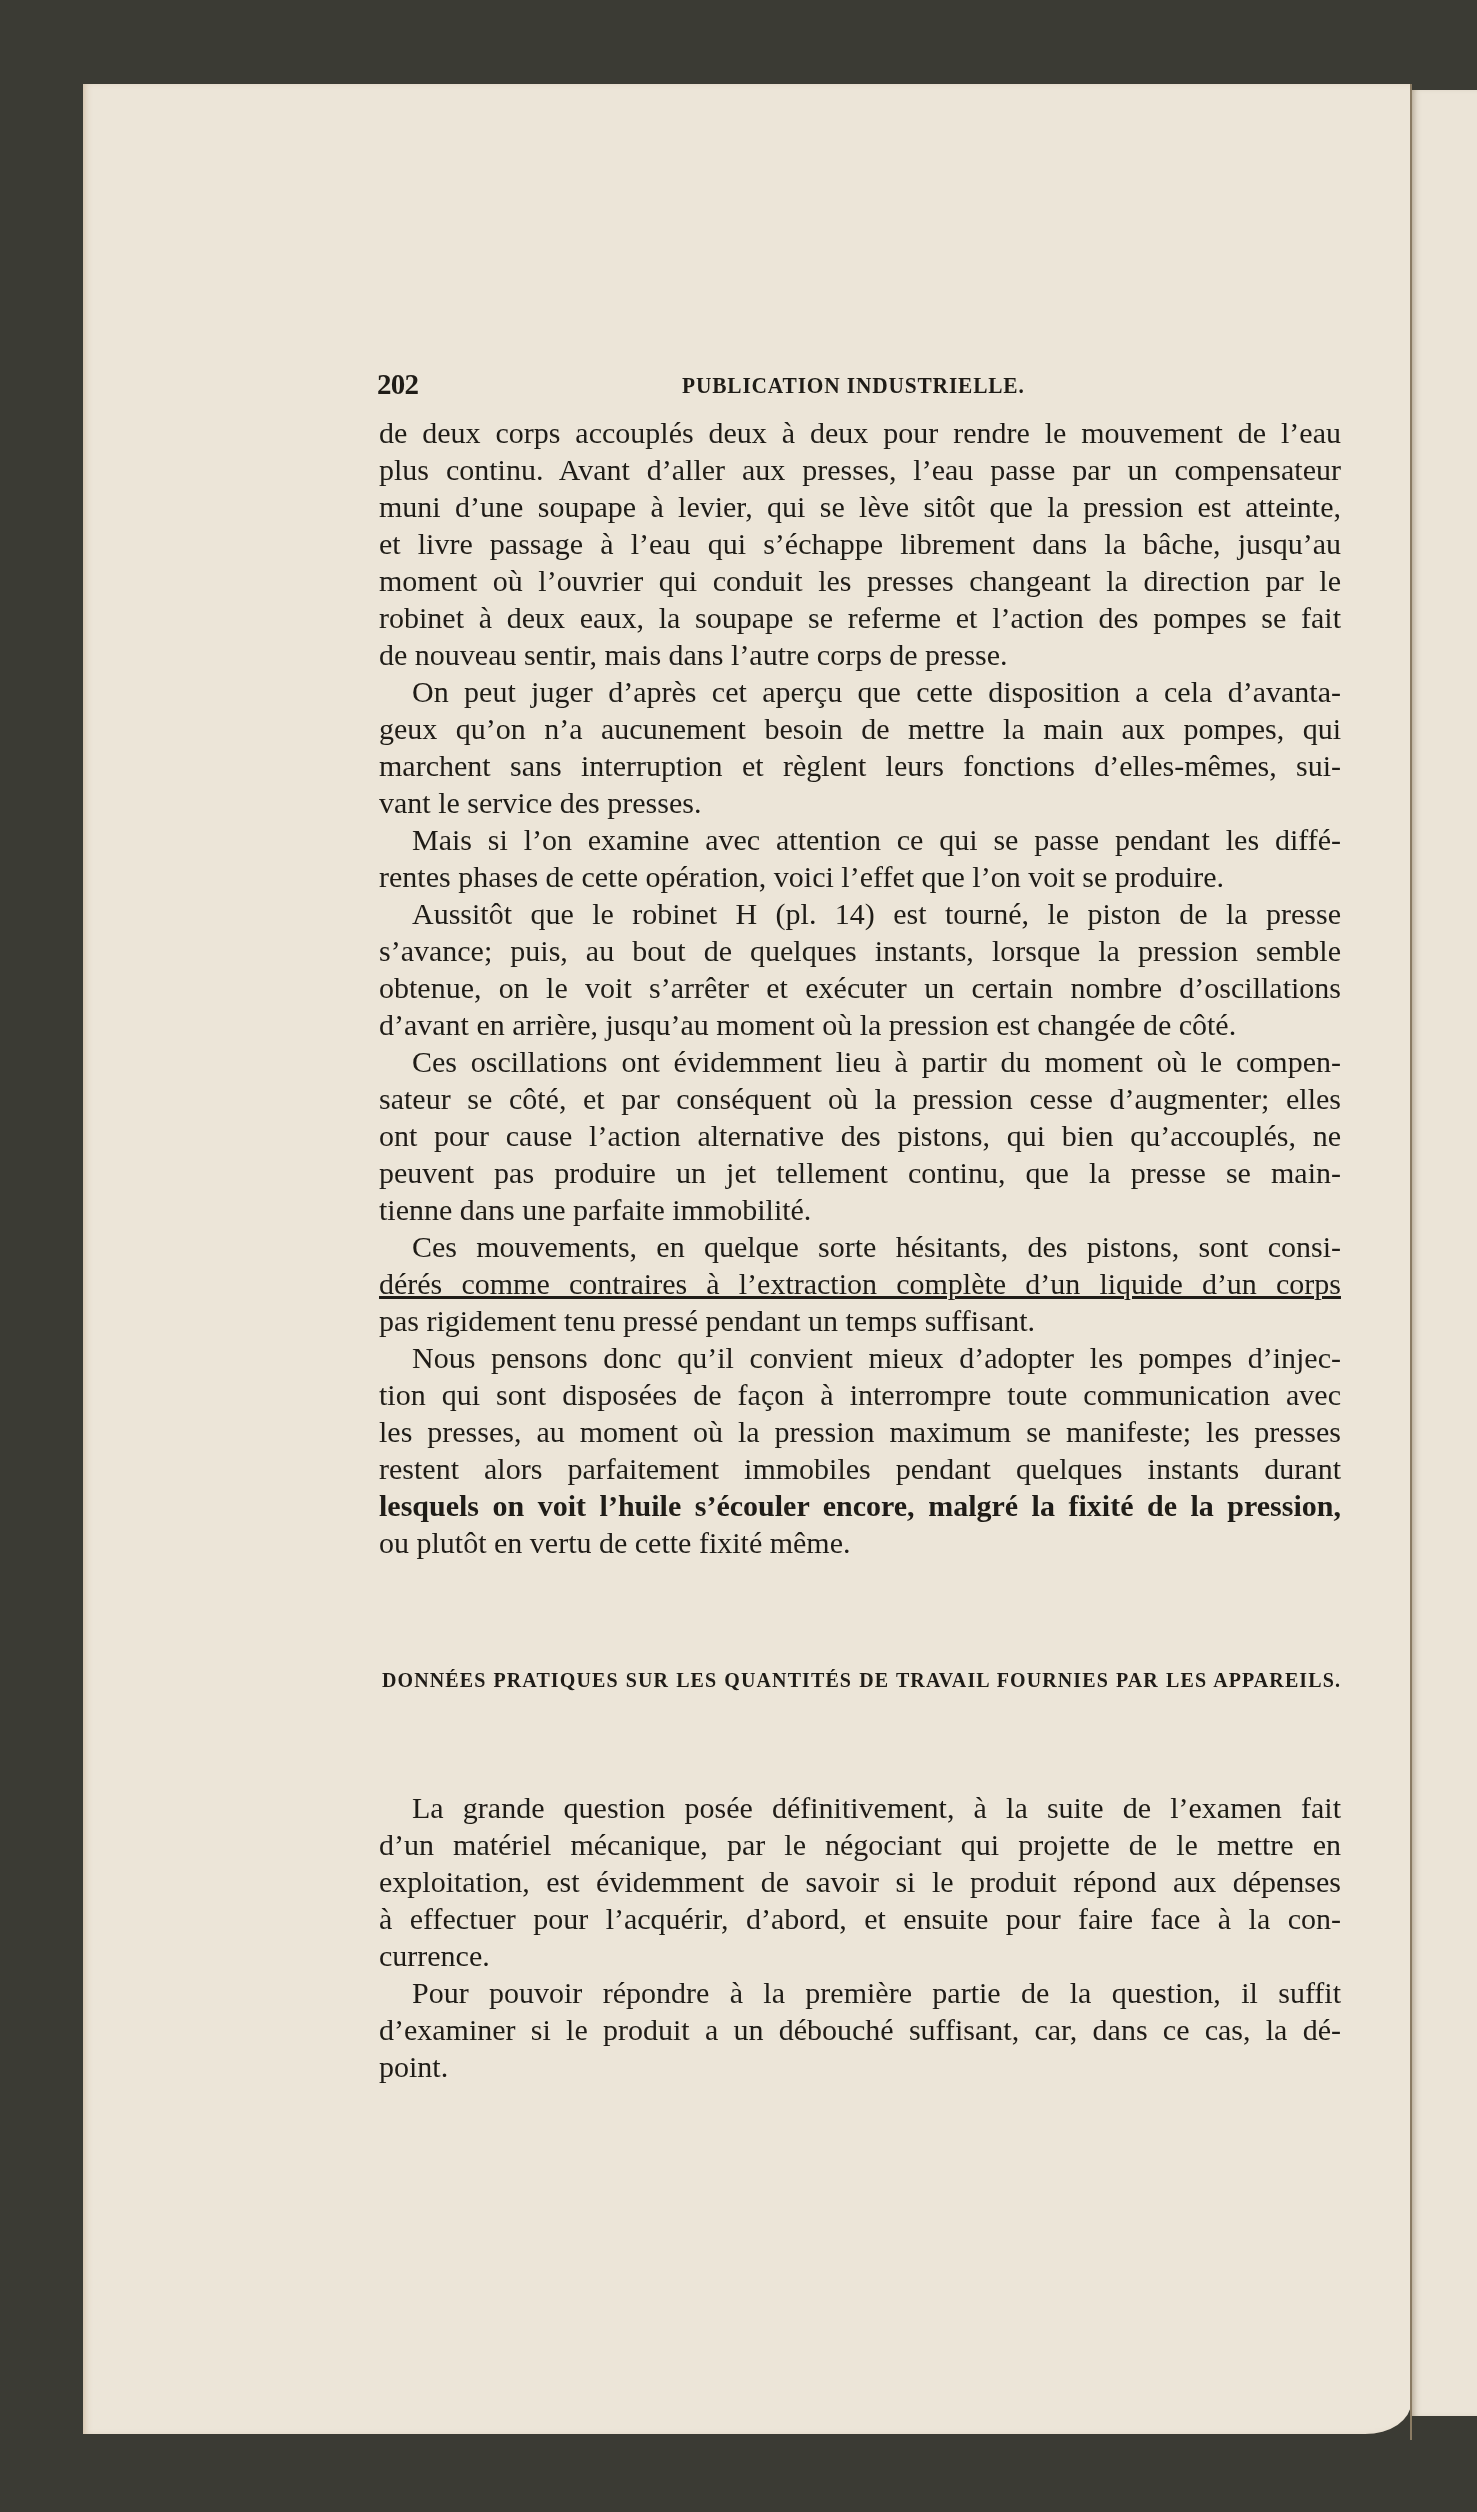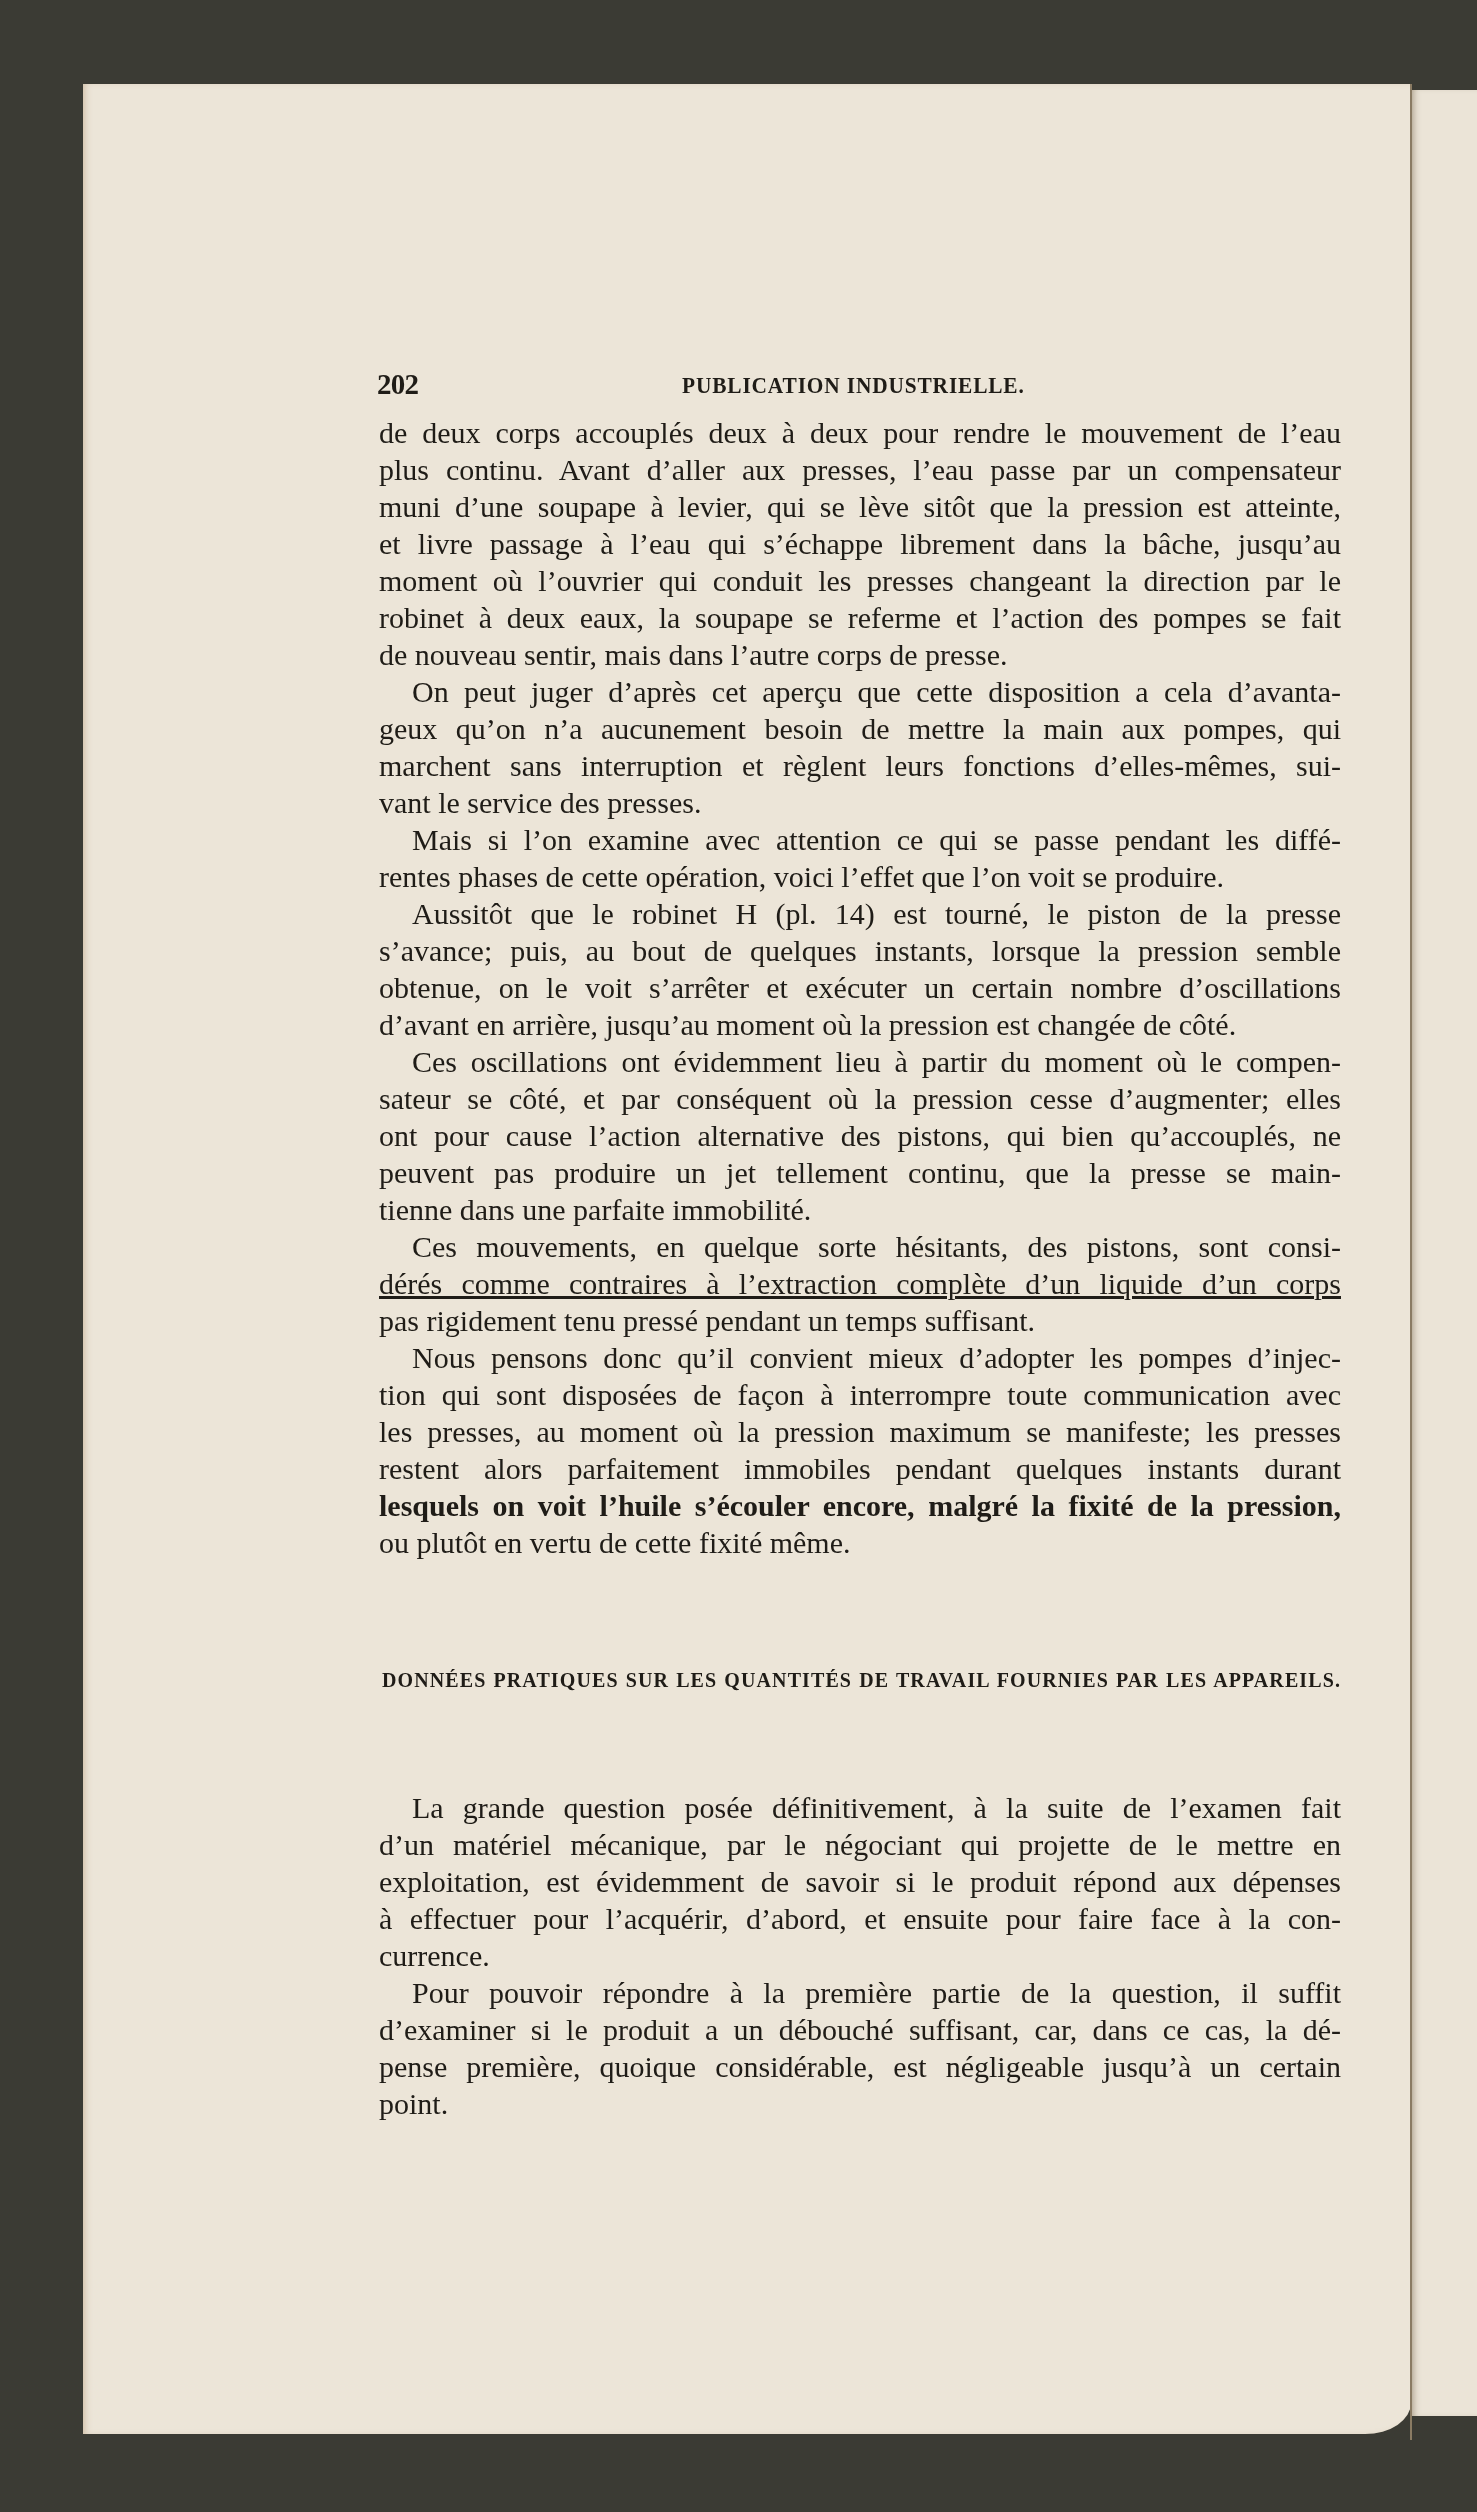--- a/index.html
+++ b/index.html
@@ -120,17 +120,16 @@
     <div>
       <div class="line indent" style="white-space: nowrap; word-spacing: 0px;">La grande question posée définitivement, à la suite de l’examen fait</div>
       <div class="line" style="white-space: nowrap; word-spacing: 0px;">d’un matériel mécanique, par le négociant qui projette de le mettre en</div>
       <div class="line" style="white-space: nowrap; word-spacing: 0px;">exploitation, est évidemment de savoir si le produit répond aux dépenses</div>
       <div class="line" style="white-space: nowrap; word-spacing: 0px;">à effectuer pour l’acquérir, d’abord, et ensuite pour faire face à la con-</div>
       <div class="line last" style="white-space: nowrap;">currence.</div>
     </div>
     <div>
       <div class="line indent" style="white-space: nowrap; word-spacing: 0px;">Pour pouvoir répondre à la première partie de la question, il suffit</div>
       <div class="line" style="white-space: nowrap; word-spacing: 0px;">d’examiner si le produit a un débouché suffisant, car, dans ce cas, la dé-</div>
-      <div class="line" style="white-space: nowrap; word-spacing: 0px;">pense première, quoique considérable, est négligeable jusqu’à un certain</div>
       <div class="line last" style="white-space: nowrap;">point.</div>
     </div>
   </div>
 
 
 </body></html>

